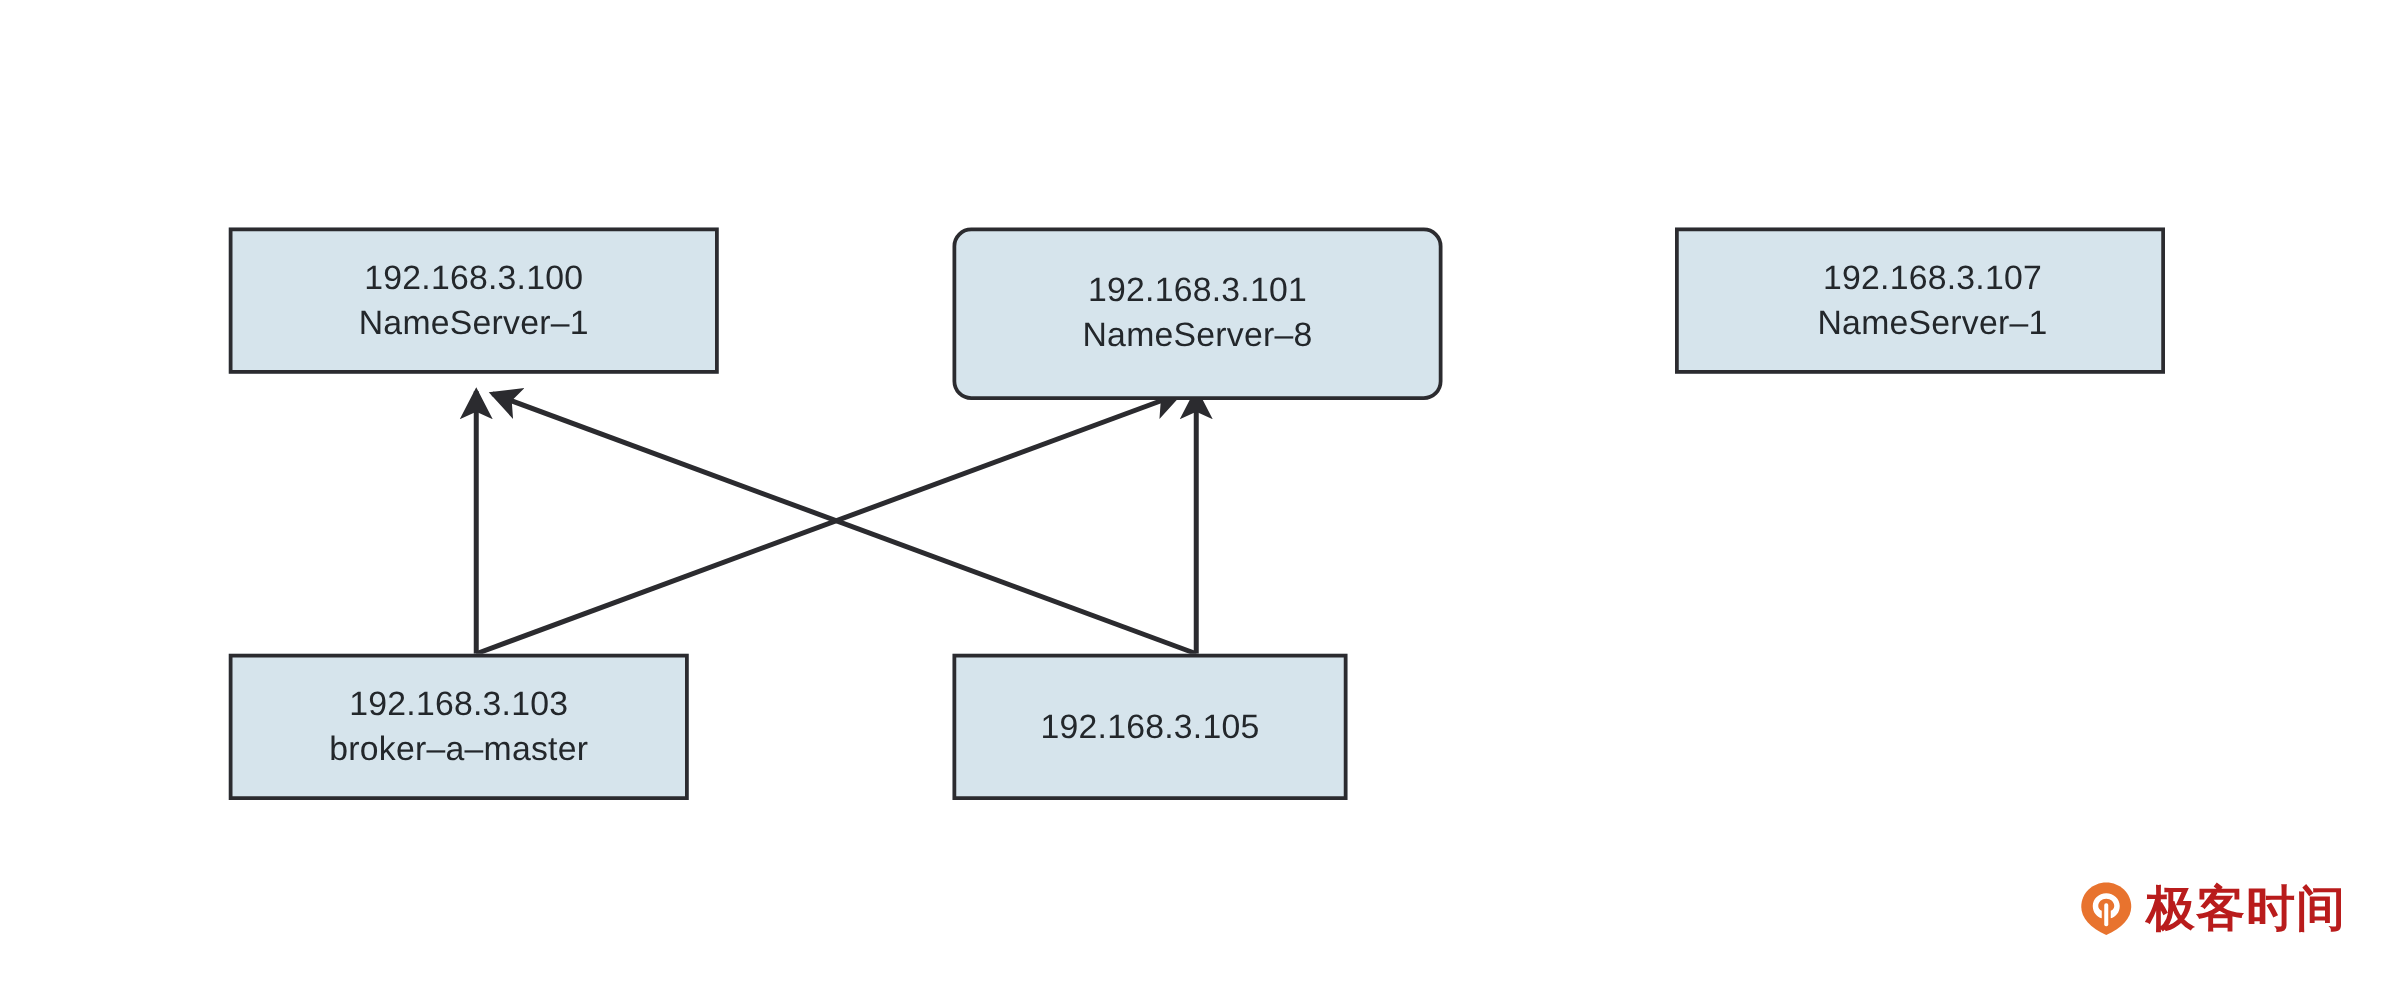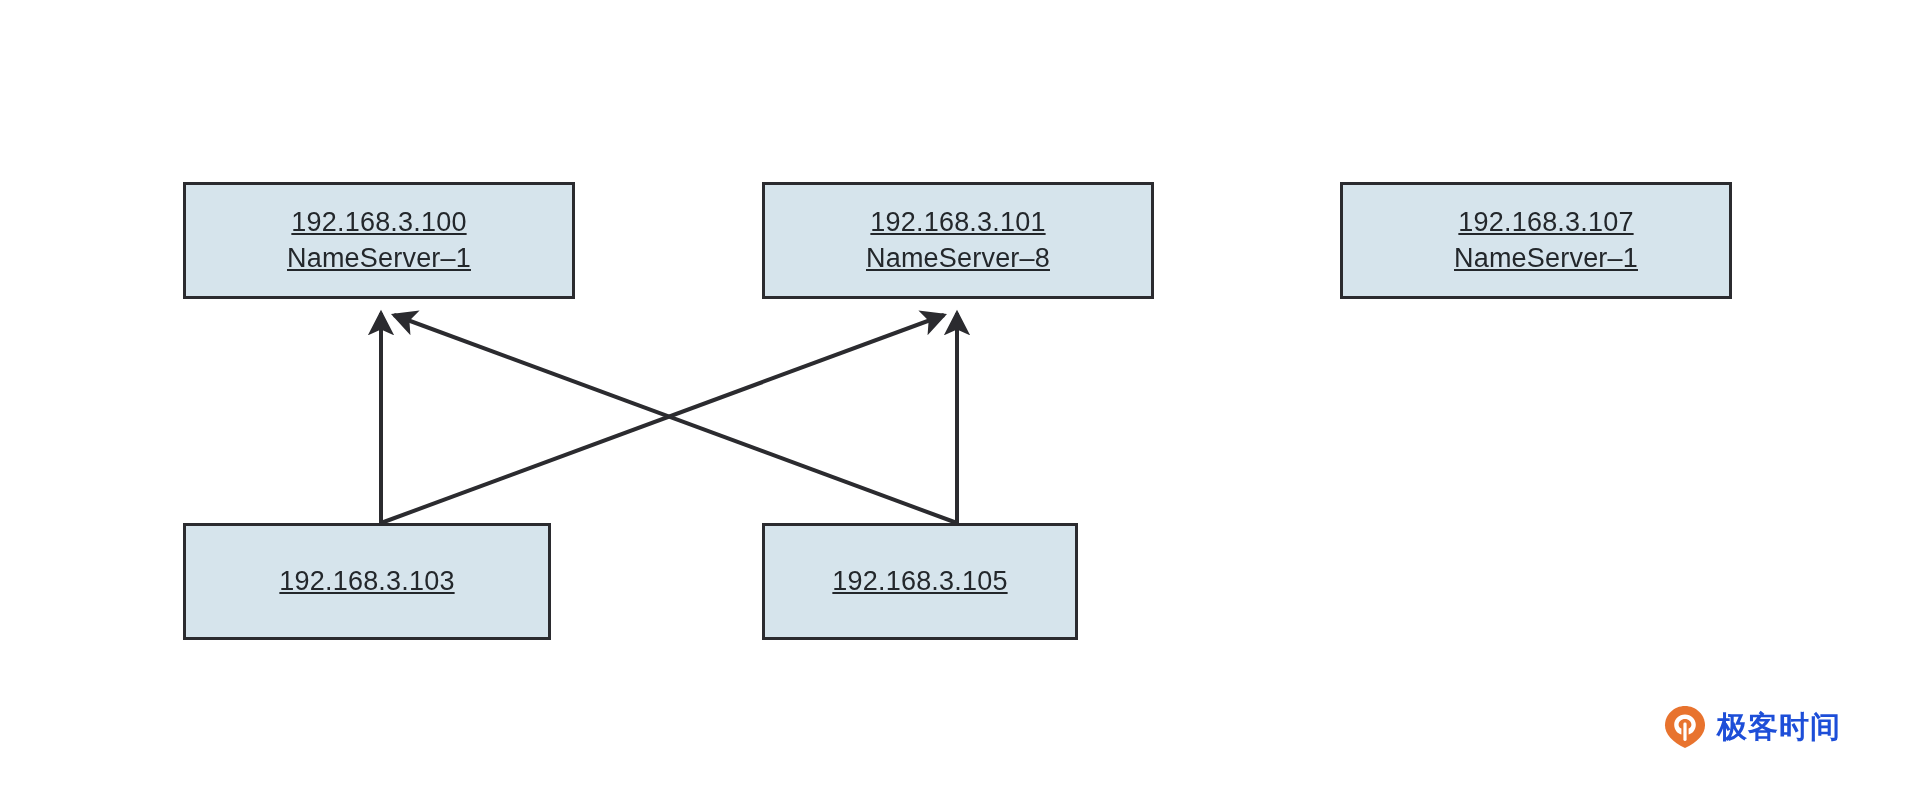--- a/index.html
+++ b/index.html
@@ -38,48 +38,47 @@
     color: #23272b;
     font-size: 27px;
     line-height: 1.32;
     letter-spacing: 0.2px;
     white-space: nowrap;
   }
   .node .line1,
   .node .line2 {
     display: block;
     text-align: right;
-    text-decoration: underline;
   }
   
   #node-ns1 { left: 183px;  top: 182px; width: 392px; height: 117px; }
-  #node-ns2 { left: 762px;  top: 182px; width: 392px; height: 117px; }
+  #node-ns2 { left: 762px;  top: 182px; width: 392px; height: 138px; border-radius: 15px; }
   #node-ns3 { left: 1340px; top: 182px; width: 392px; height: 117px; padding-left: 20px; }
   
   #node-broker-a { left: 183px; top: 523px; width: 368px; height: 117px; }
   #node-broker-b { left: 762px; top: 523px; width: 316px; height: 117px; }
 
   
   #watermark {
     position: absolute;
     left: 1663px;
     top: 705px;
     display: flex;
     align-items: center;
     gap: 10px;
   }
   #watermark .wm-mark {
     width: 44px;
     height: 44px;
     flex: 0 0 44px;
   }
   #watermark .wm-text {
-    font-size: 30px;
+    font-size: 39px;
     font-weight: bold;
-    color: #1d4ed8;
+    color: #b91c1c;
     letter-spacing: 1px;
     line-height: 1;
   }
 </style>
 </head>
 <body>
 
 <div id="canvas">
 
   <svg id="edge-layer" viewBox="0 0 1920 798" width="1920" height="798" xmlns="http://www.w3.org/2000/svg">
@@ -108,20 +107,21 @@
     <span class="line2">NameServer–8</span>
   </div>
 
   <div class="node" id="node-ns3">
     <span class="line1">192.168.3.107</span>
     <span class="line2">NameServer–1</span>
   </div>
 
   <div class="node" id="node-broker-a">
     <span class="line1">192.168.3.103</span>
+    <span class="line2">broker–a–master</span>
   </div>
 
   <div class="node" id="node-broker-b">
     <span class="line1">192.168.3.105</span>
   </div>
 
   <div id="watermark">
     <span class="wm-mark">
       <svg viewBox="0 0 44 44" width="44" height="44" xmlns="http://www.w3.org/2000/svg">
         <path d="M22 1 C33 1 42 9.6 42 20.3 C42 29.2 34.6 37.3 22 43 C9.4 37.3 2 29.2 2 20.3 C2 9.6 11 1 22 1 Z" fill="#e8732e"></path>

